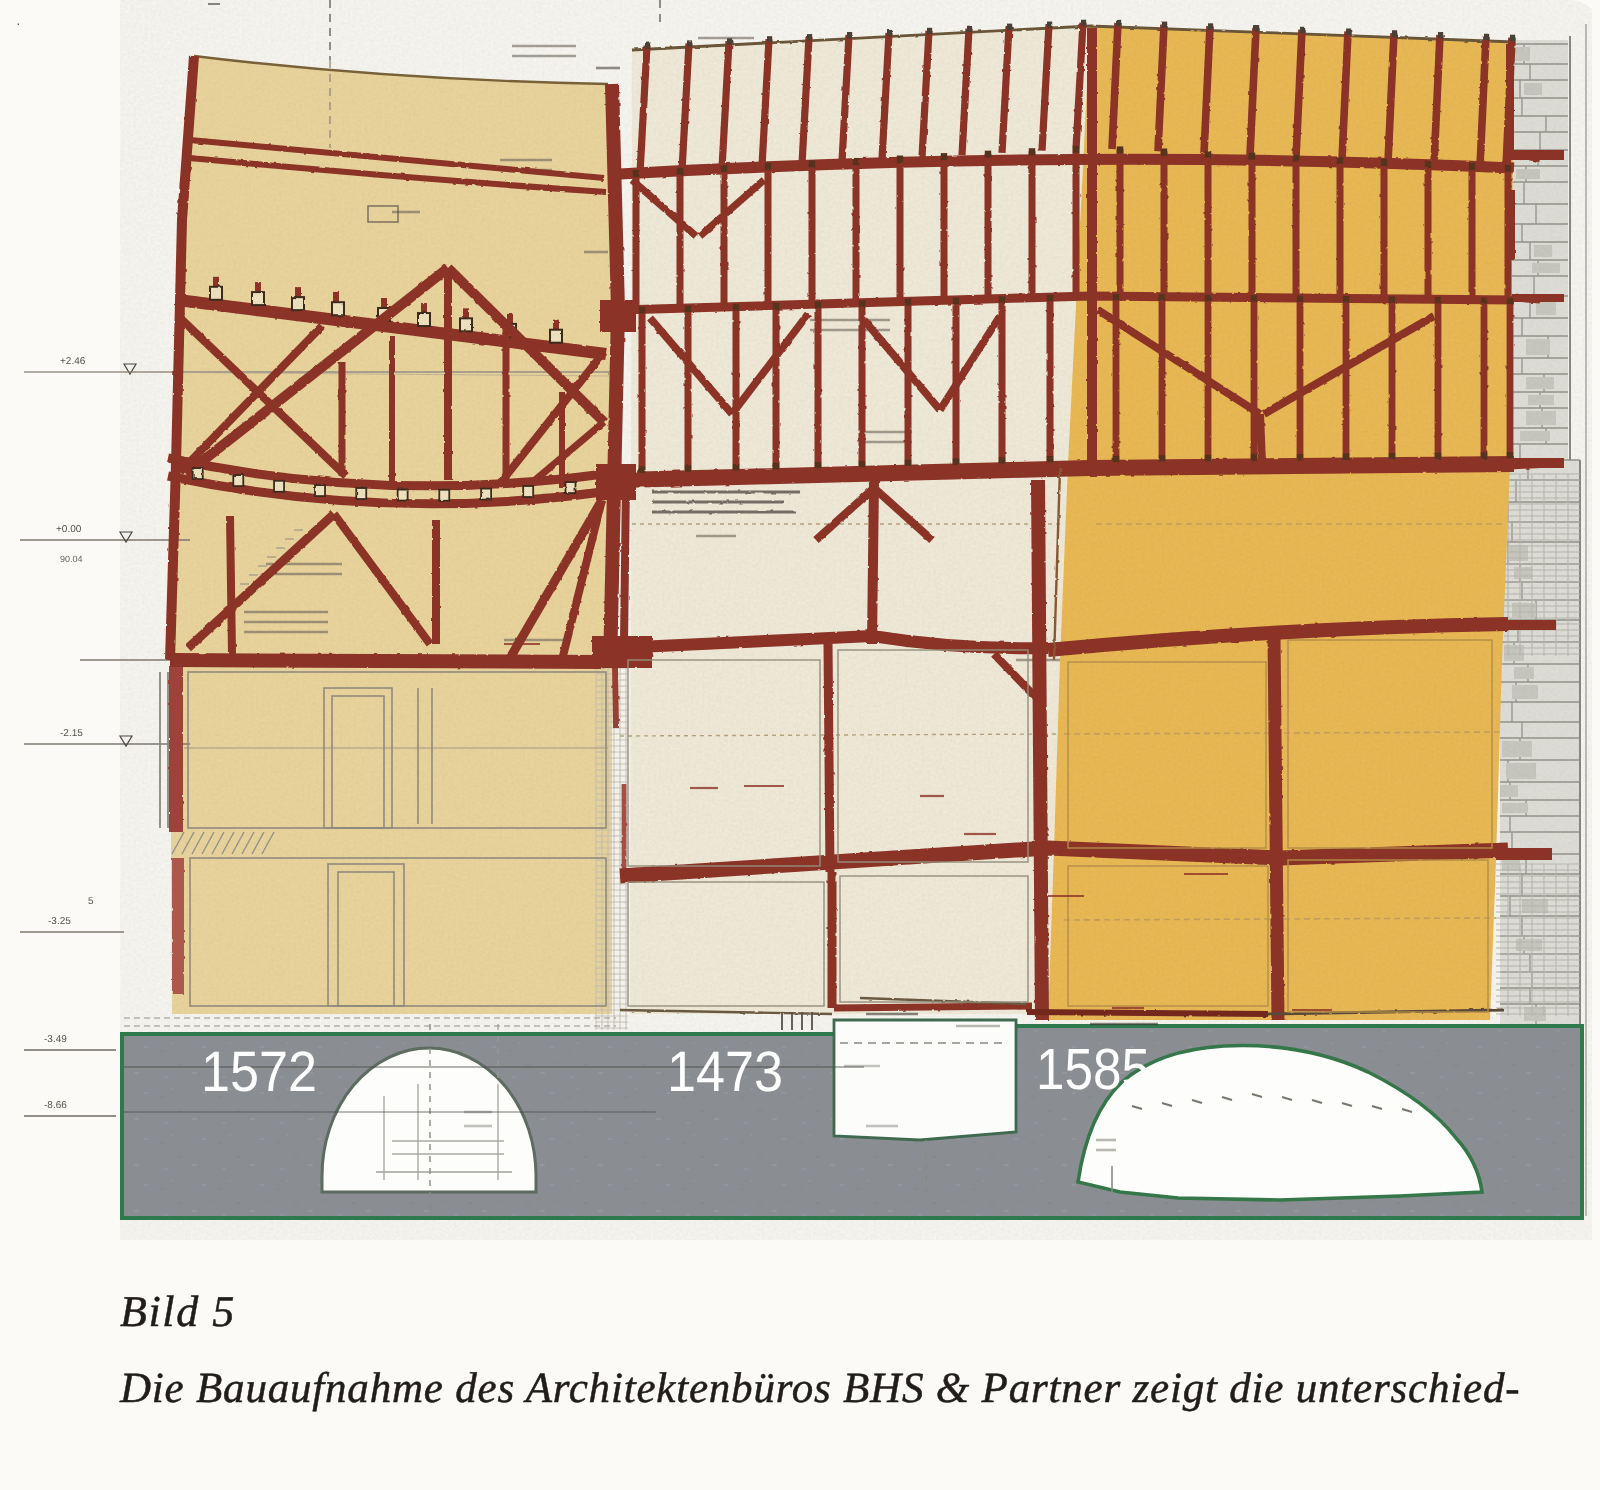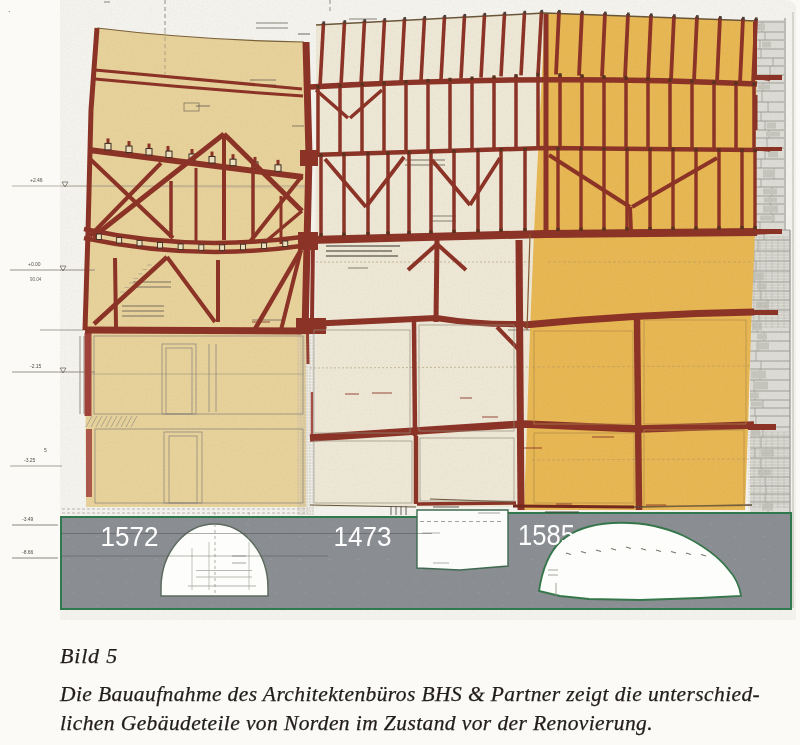--- a/index.html
+++ b/index.html
@@ -728,13 +728,12 @@
 <text x="518" y="544.5" font-family="Liberation Sans" font-size="29" fill="#fdfdfd" text-anchor="start" textLength="57" lengthAdjust="spacingAndGlyphs">1585</text>
 <g stroke="#55514a" stroke-width="0.9">
 <line x1="391" y1="506" x2="391" y2="515"></line>
 <line x1="396" y1="506" x2="396" y2="515"></line>
 <line x1="401" y1="506" x2="401" y2="515"></line>
 <line x1="406" y1="506" x2="406" y2="515"></line>
 </g>
 </svg>
 <div class="cap" style="left:60px;top:643px;font-size:22px;letter-spacing:0.8px;">Bild 5</div>
 <div class="cap" style="left:60px;top:682px;font-size:21.5px;letter-spacing:0.4px;">Die Bauaufnahme des Architektenbüros BHS &amp; Partner zeigt die unterschied-</div>
-<div class="cap" style="left:60px;top:711px;font-size:21.5px;letter-spacing:0.4px;">lichen Gebäudeteile von Norden im Zustand vor der Renovierung.</div>
 </div>
 </body></html>

